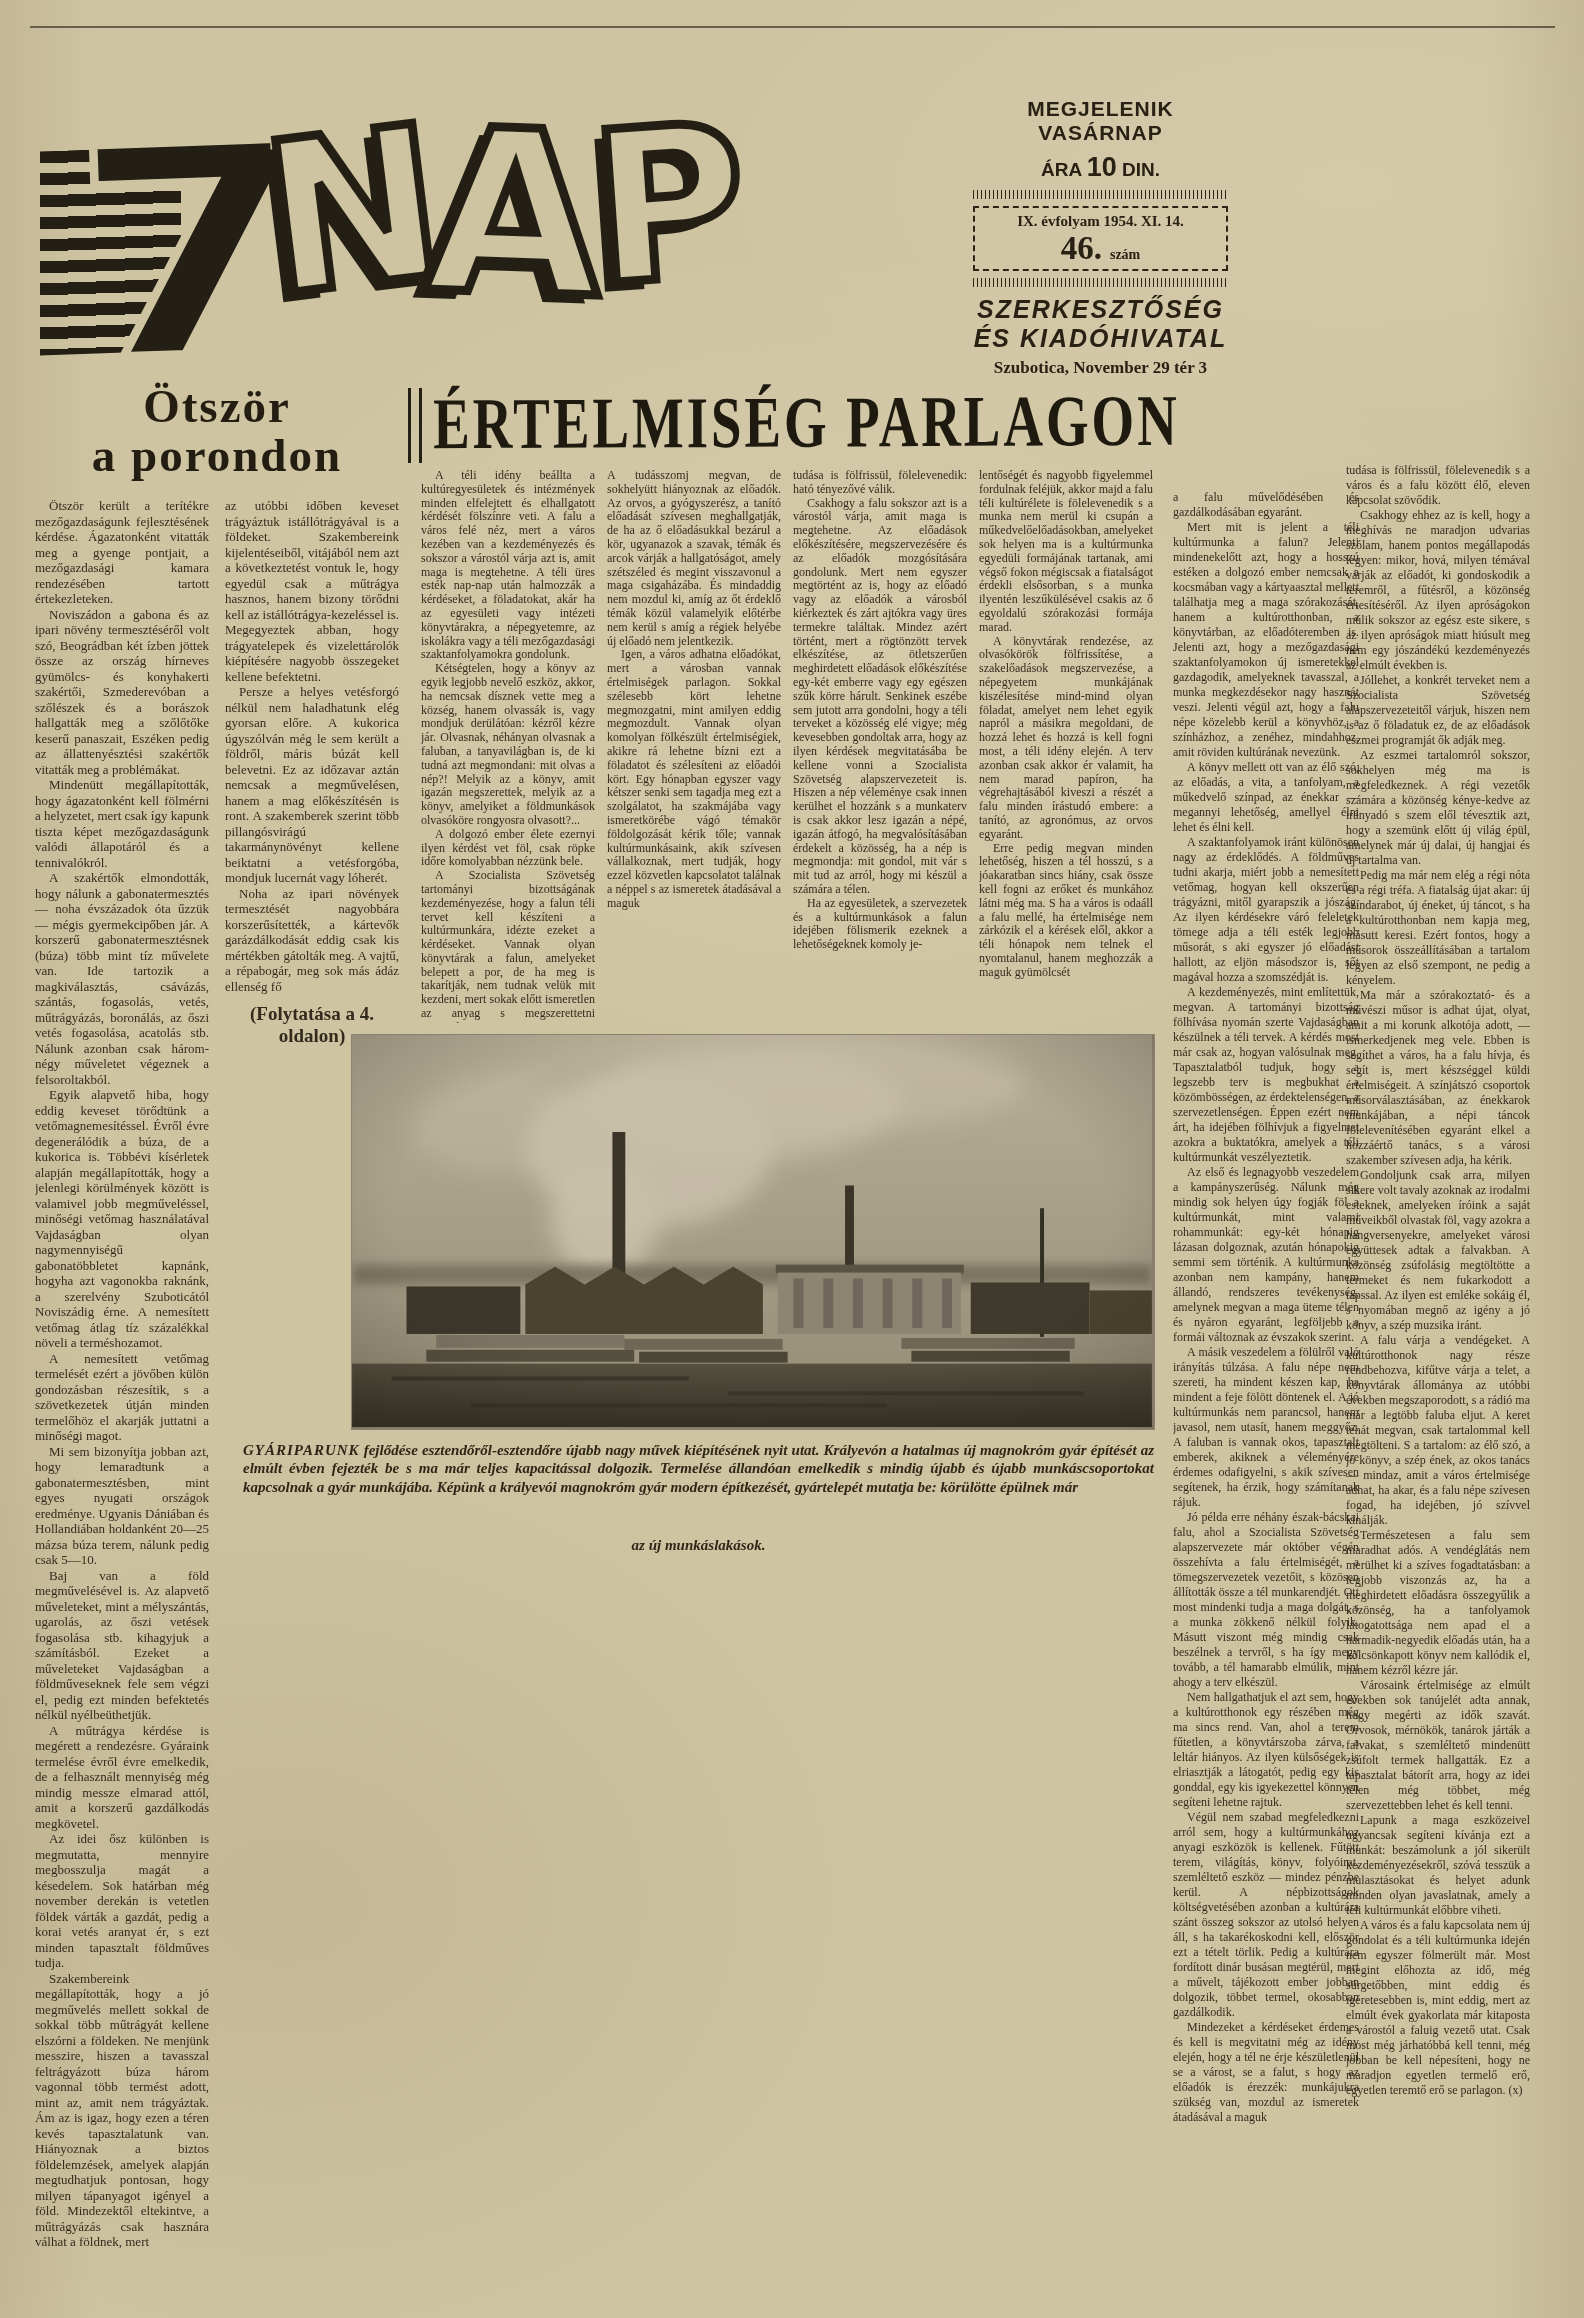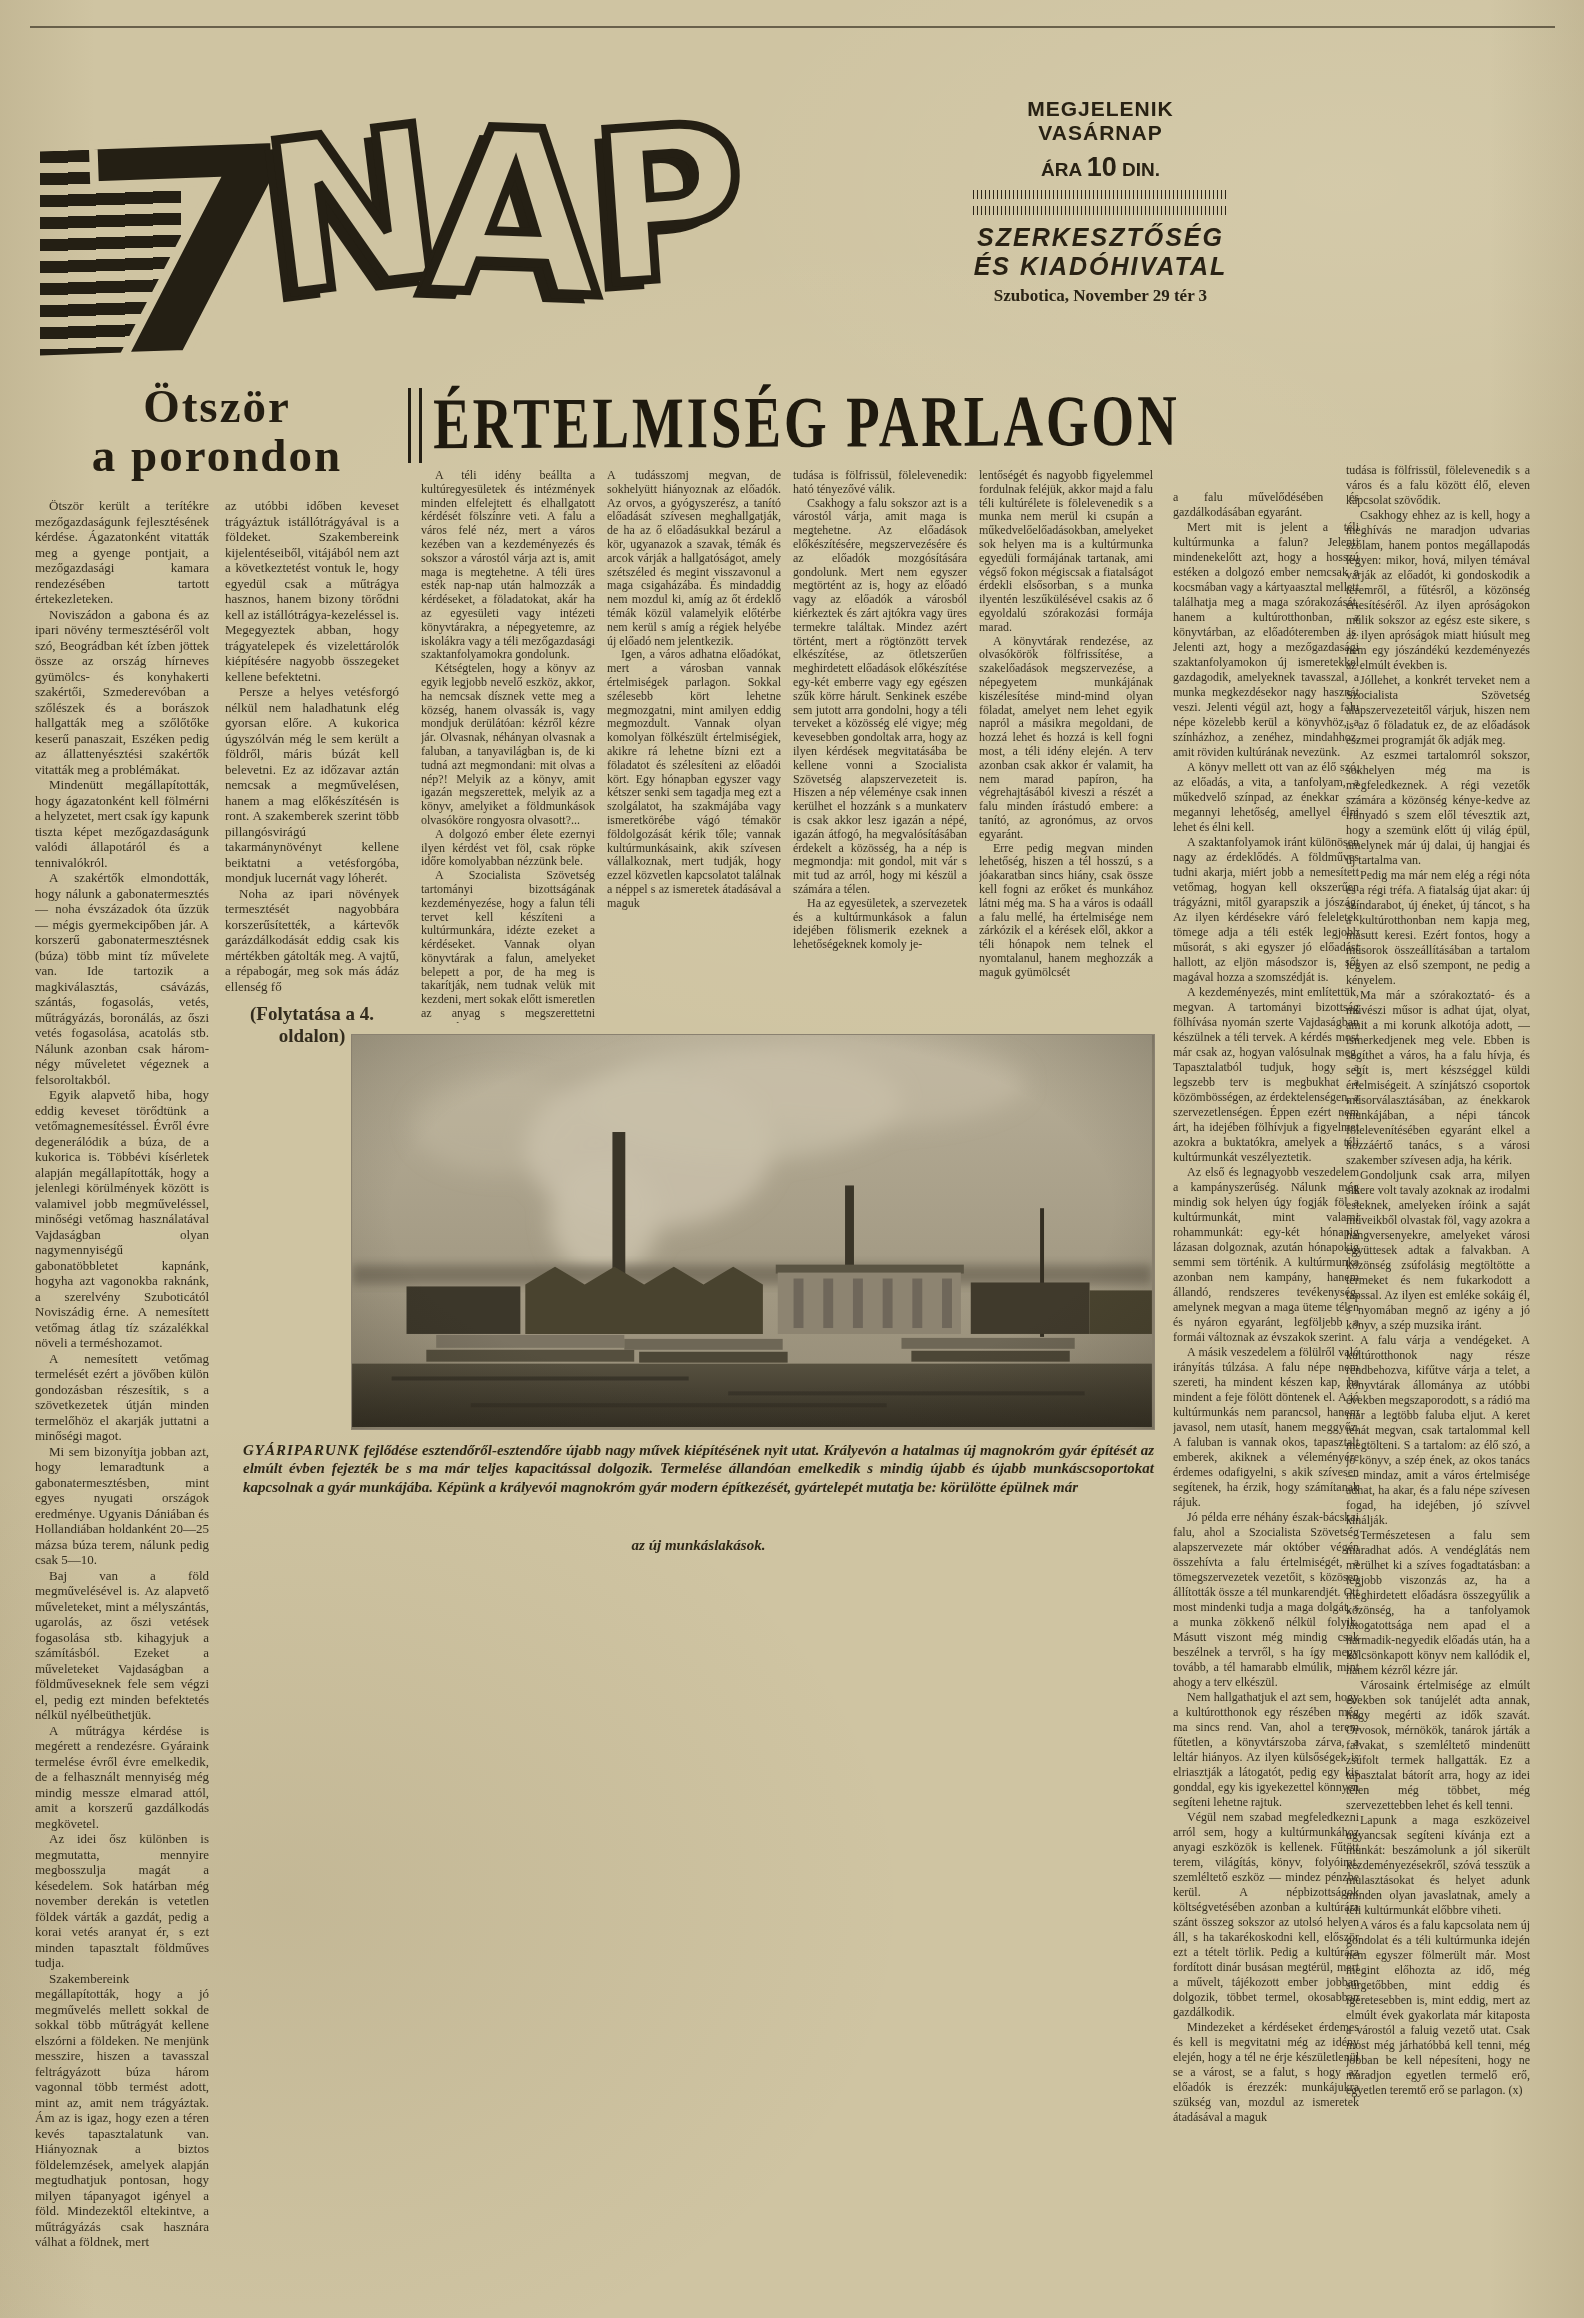--- a/index.html
+++ b/index.html
@@ -93,20 +93,26 @@
     </div>
 
     <div class="abs mh-right">
       <div class="pub">MEGJELENIK VASÁRNAP</div>
       <div class="price">
         <span>ÁRA</span>
         <span class="price-num">10</span>
         <span>DIN.</span>
       </div>
       <div class="hatch"></div>
+      <div class="issue-box">
+        <div class="vol">IX. évfolyam 1954. XI. 14.</div>
+        <div class="issue">
+          <span class="issue-num">46.</span><span class="issue-word">szám</span>
+        </div>
+      </div>
       <div class="hatch"></div>
       <div class="office1">SZERKESZTŐSÉG</div>
       <div class="office2">ÉS KIADÓHIVATAL</div>
       <div class="address">Szubotica, November 29 tér 3</div>
     </div>
   </header>
 
   <section>
     <h2 class="abs la-title" style="margin:0;">
       <span>Ötször</span><br>

